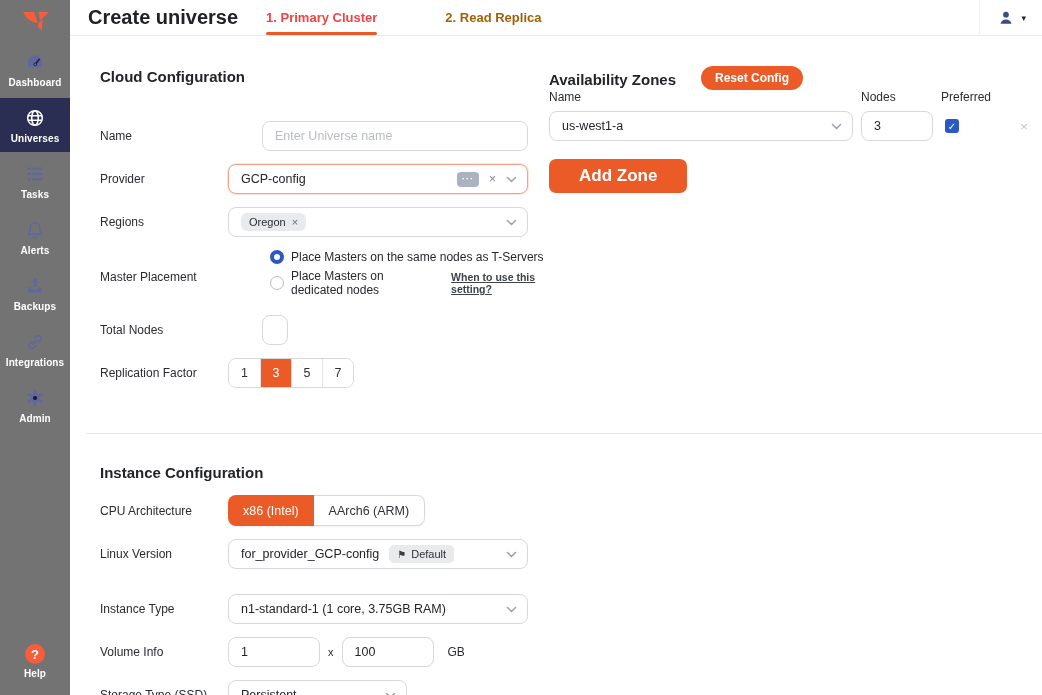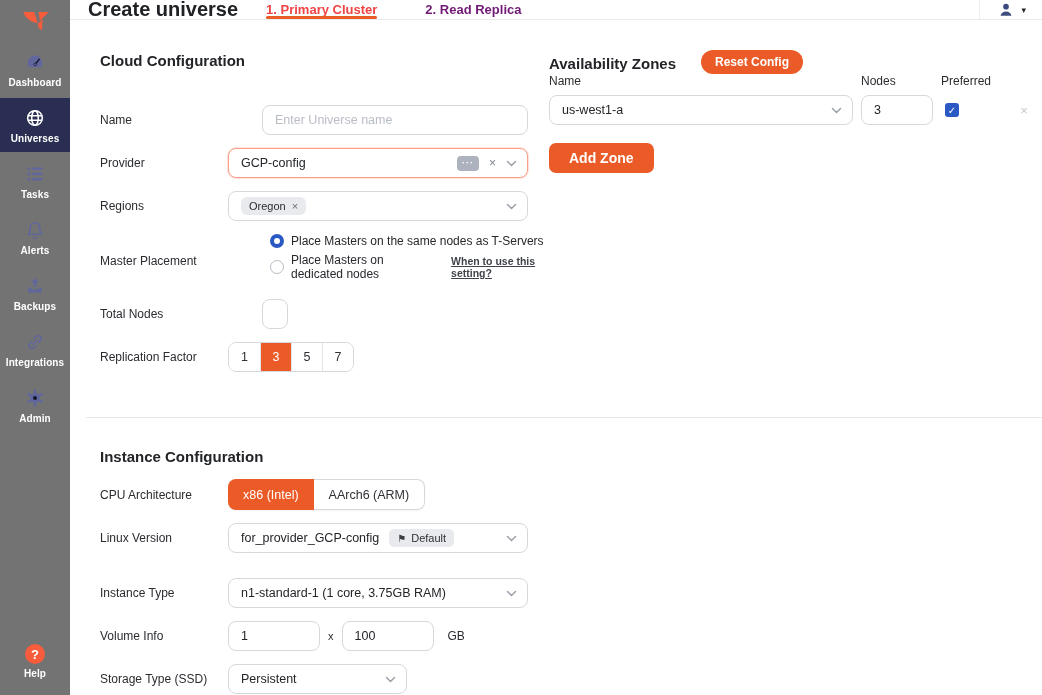--- a/index.html
+++ b/index.html
@@ -15,28 +15,28 @@
   .nav-icon { width:22px; height:22px; color:#61679C; display:flex; align-items:center; justify-content:center; }
   .nav-label { font-size:10px; font-weight:bold; color:#FFFFFF; letter-spacing:.1px; }
   .nav-item.active { background:#2A2E52; }
   .nav-item.active .nav-icon { color:#FFFFFF; }
   .nav-help { margin-top:auto; margin-bottom:8px; }
   .help-bubble { width:20px; height:20px; border-radius:50%; background:#F75C3C; color:#fff;
                  font-size:13px; font-weight:bold; display:flex; align-items:center; justify-content:center; }
 
   
   .main { flex:1; display:flex; flex-direction:column; min-width:0; }
-  .topbar { height:20px; flex-shrink:0; display:flex; align-items:center; padding-left:18px;
+  .topbar { height:36px; flex-shrink:0; display:flex; align-items:center; padding-left:18px;
             border-bottom:1px solid #E9EAEC; }
   .page-title { font-size:20px; font-weight:bold; color:#202225; margin:0 28px 0 0; }
   .tabs { display:flex; height:100%; }
   .tab { position:relative; height:100%; display:flex; align-items:center; font-size:13px;
          font-weight:bold; color:#ef4444; margin-right:48px; cursor:pointer; }
   .tab-underline { position:absolute; left:0; right:0; bottom:0; height:3px; background:#EB5B28; border-radius:2px; }
-  .tab.inactive { color:#701a75; }
+  .tab.inactive { color:#a16207;margin-left:20px; }
   .user-menu { margin-left:auto; height:100%; display:flex; align-items:center; gap:5px;
                padding:0 16px; border-left:1px solid #EFEFF1; cursor:pointer; }
   .caret { font-size:9px; color:#1F2124; }
 
   
   .content { flex:1; padding:26px 12px 0 30px; overflow:hidden; }
   .section-heading { font-size:15px; font-weight:bold; color:#222428; margin:6px 0 0; }
   .columns { display:flex; }
   .left-col { width:449px; flex-shrink:0; }
   .left-col .section-heading { margin-bottom:36px; }
@@ -98,21 +98,21 @@
   .az-head { display:flex; align-items:center; }
   .az-head .section-heading { margin:6px 25px 0 0; }
   .btn { border:none; cursor:pointer; font-family:inherit; background:#EB5B28; color:#fff; font-weight:bold; }
   .btn-reset { font-size:12px; padding:5px 14px; border-radius:14px; margin-top:4px; }
   .az-grid { display:grid; grid-template-columns:304px 72px 60px 30px; column-gap:8px; align-items:center; }
   .az-headers { font-size:12px; color:#2A2C30; margin-bottom:7px; }
   .az-row .select, .az-row .text-input { width:100%; }
   .checkbox { width:14px; height:14px; margin-left:4px; background:#2B59C3; border-radius:3px; color:#fff;
               font-size:10px; display:flex; align-items:center; justify-content:center; cursor:pointer; }
   .az-x { color:#C3C6CB; font-size:13px; text-align:center; cursor:pointer; }
-  .btn-add { margin-top:18px; font-size:14px; padding:7px 20px; border-radius:7px; }
+  .btn-add { margin-top:18px; font-size:17px; padding:7px 30px; border-radius:7px; }
   .az-warning { margin:9px 0 0; font-size:11px; color:#CE8500; }
 
   .chev { flex-shrink:0; }
 </style>
 </head>
 <body>
 
 <div class="app">
 
   <aside class="sidebar">

